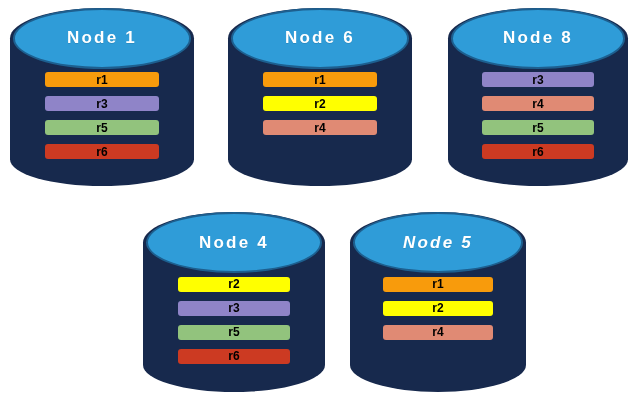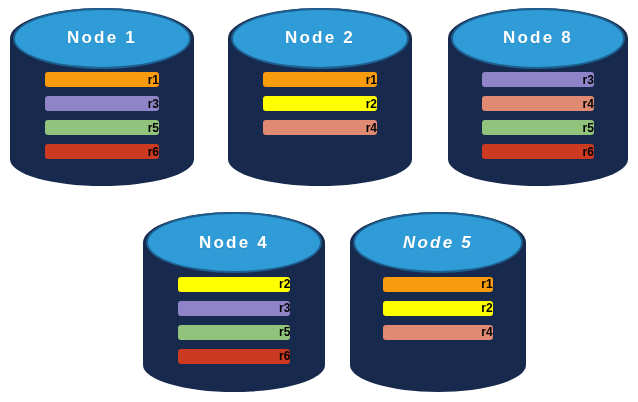--- a/index.html
+++ b/index.html
@@ -80,21 +80,21 @@
     flex-direction: column;
   }
 
   .bar {
     position: relative;
     height: 15px;
     margin-bottom: 9px;
     border-radius: 3px;
     display: flex;
     align-items: center;
-    justify-content: flex-end;
+    justify-content: center;
   }
 
   .bar-label {
     color: #000000;
     font-weight: bold;
     font-size: 12px;
     line-height: 1;
     letter-spacing: 0px;
   }
 </style>
@@ -117,21 +117,21 @@
           <span class="bar-label" style="color: rgb(0, 0, 0);">r5</span>
         </div>
         <div class="bar" style="background: rgb(204, 58, 34);">
           <span class="bar-label" style="color: rgb(0, 0, 0);">r6</span>
         </div>
       </div>
     </div>
     <div class="node" style="left: 228px; top: 8px; width: 184px; height: 178px;">
       <div class="cyl-body" style="background: rgb(23, 41, 77);"></div>
       <div class="cyl-top" style="background: rgb(47, 156, 216); border-color: rgb(29, 95, 143);"></div>
-      <div class="cyl-title" style="color: rgb(255, 255, 255);">Node  2</div>
+      <div class="cyl-title" style="color: rgb(255, 255, 255);">Node  6</div>
       <div class="bars">
         <div class="bar" style="background: rgb(248, 155, 12);">
           <span class="bar-label" style="color: rgb(0, 0, 0);">r1</span>
         </div>
         <div class="bar" style="background: rgb(255, 255, 0);">
           <span class="bar-label" style="color: rgb(0, 0, 0);">r2</span>
         </div>
         <div class="bar" style="background: rgb(224, 138, 116);">
           <span class="bar-label" style="color: rgb(0, 0, 0);">r4</span>
         </div>

